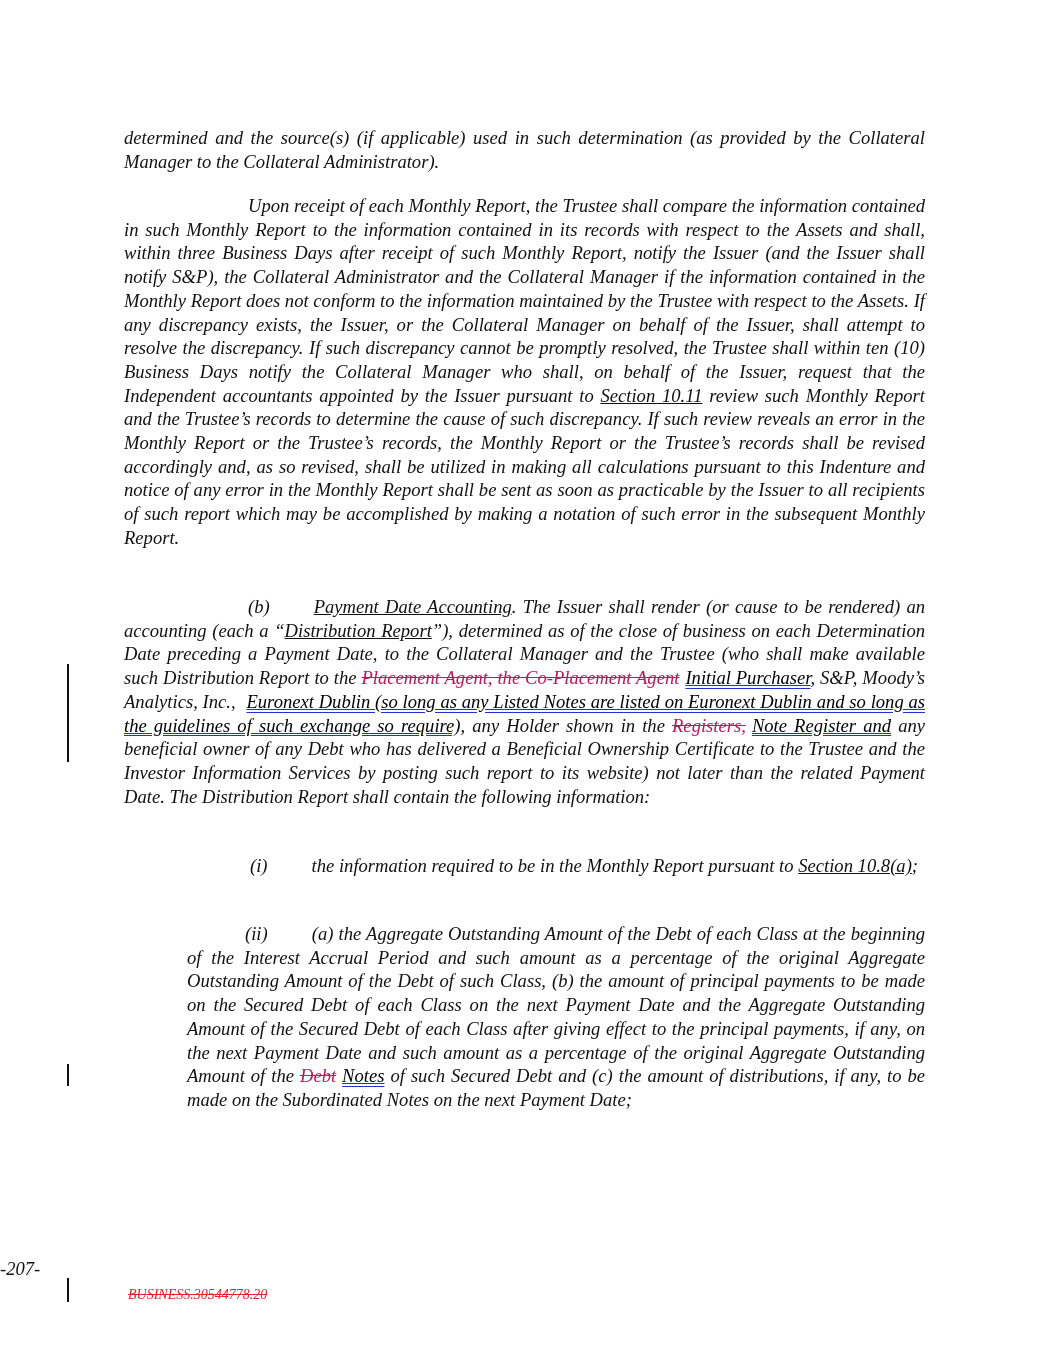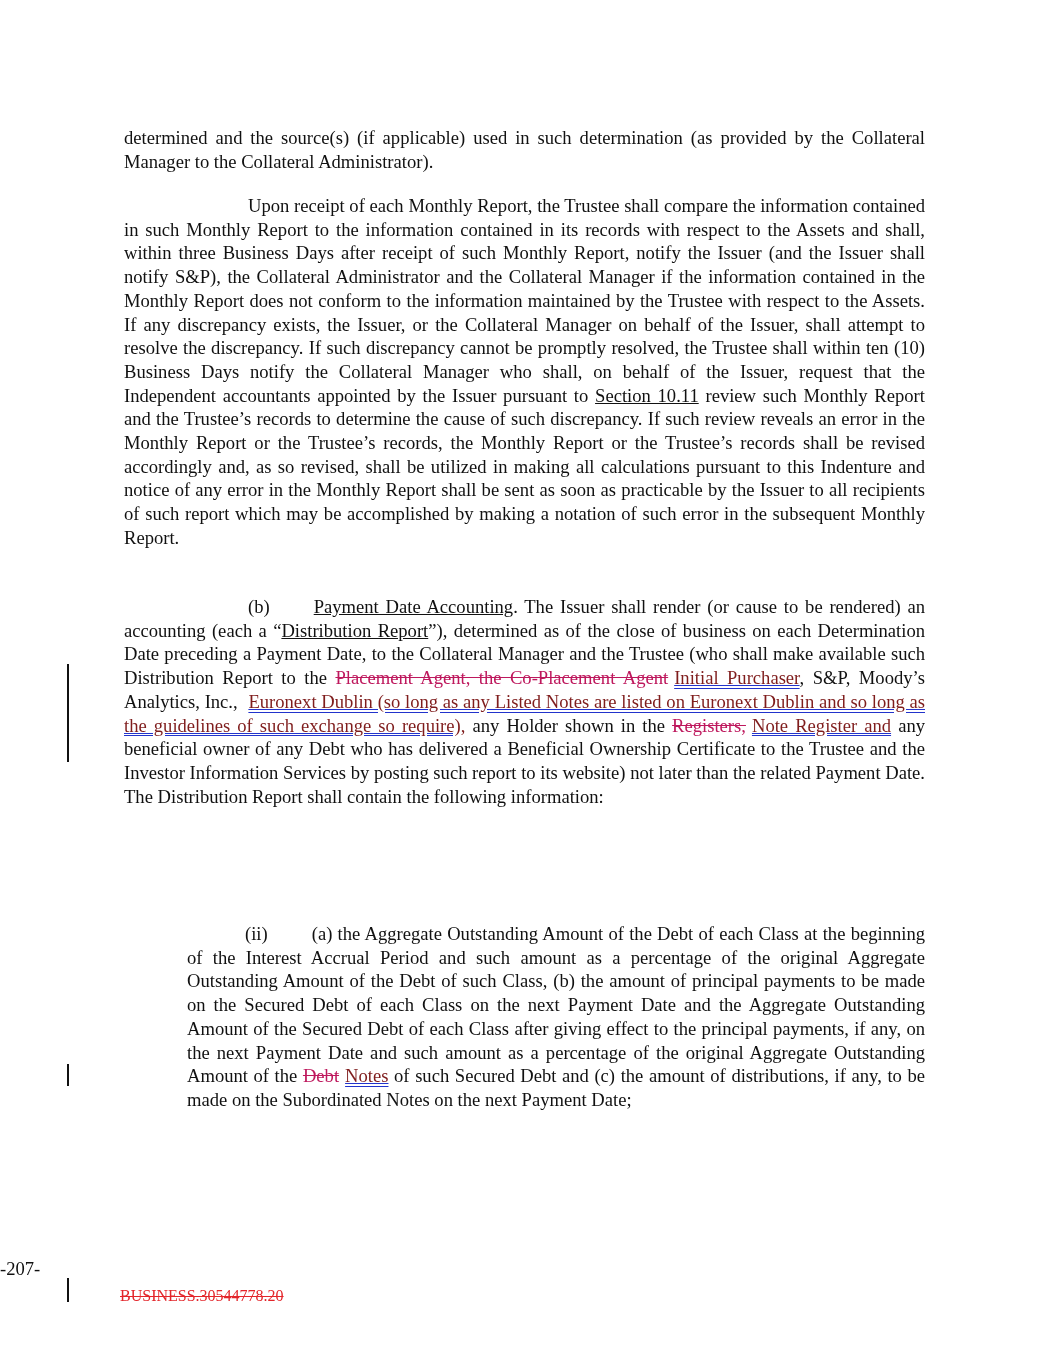--- a/index.html
+++ b/index.html
@@ -1,40 +1,41 @@
 <!DOCTYPE html>
 <html><head>
 <meta charset="utf-8">
 <style>
   html, body { margin: 0; padding: 0; background: #ffffff; }
   body { width: 1055px; height: 1365px; position: relative; overflow: hidden;
          font-family: "Liberation Serif", serif; font-size: 18.6px; color: #111; }
-  .page { position: absolute; left: 0; top: 0; width: 1055px; height: 1035px; }
+  .page { position: absolute; left: 0; top: 0; width: 1055px; height: 1035px; font-style: italic; }
   .para { position: absolute; left: 124px; width: 801px; line-height: 23.7px; text-align: justify; margin: 0; }
   .ind { position: absolute; left: 187px; width: 738px; line-height: 23.7px; text-align: justify; margin: 0; }
   .u { text-decoration: underline; }
   .del { color: #be185d; text-decoration: line-through; }
-  .ins { color: #7f1d1d; text-decoration: underline double; text-decoration-color: #2233cc; padding-left: 6px; }
+  .ins { color: #000000; text-decoration: underline double; text-decoration-color: #2233cc; padding-left: 6px; }
   .changebar { position: absolute; left: 67px; width: 2px; background: #111; }
   .footer-num { position: absolute; left: 0; width: 1055px; top: 1258px; font-size: 18.6px; }
-  .footer-id { position: absolute; left: 120px; top: 1287px; font-size: 16px; color: #e3252a; text-decoration: line-through; }
+  .footer-id { position: absolute; left: 128px; top: 1287px; font-size: 14px; color: #e3252a; text-decoration: line-through; }
   .tab { display: inline-block; }
 </style>
 </head>
 <body>
 
 <div class="page">
 
   <p class="para" style="top:126px;">determined and the source(s) (if applicable) used in such determination (as provided by the Collateral Manager to the Collateral Administrator).</p>
 
   <p class="para" style="top:194px; text-indent:124px;"><span>Upon receipt of each Monthly Report, the Trustee shall compare the information contained in such Monthly Report to the information contained in its records with respect to the Assets and shall, within three Business Days after receipt of such Monthly Report, notify the Issuer (and the Issuer shall notify S&amp;P), the Collateral Administrator and the Collateral Manager if the information contained in the Monthly Report does not conform to the information maintained by the Trustee with respect to the Assets.  If any discrepancy exists, the Issuer, or the Collateral Manager on behalf of the Issuer, shall attempt to resolve the discrepancy.  If such discrepancy cannot be promptly resolved, the Trustee shall within ten (10) Business Days notify the Collateral Manager who shall, on behalf of the Issuer, request that the Independent accountants appointed by the Issuer pursuant to </span><span class="u">Section 10.11</span><span> review such Monthly Report and the Trustee’s records to determine the cause of such discrepancy.  If such review reveals an error in the Monthly Report or the Trustee’s records, the Monthly Report or the Trustee’s records shall be revised accordingly and, as so revised, shall be utilized in making all calculations pursuant to this Indenture and notice of any error in the Monthly Report shall be sent as soon as practicable by the Issuer to all recipients of such report which may be accomplished by making a notation of such error in the subsequent Monthly Report.</span></p>
 
   <div class="changebar" style="top:664px; height:98px;"></div>
   <p class="para" style="top:595px; text-indent:124px;"><span>(b)</span><span class="tab" style="width:44px;"></span><span class="u">Payment Date Accounting</span><span>.  The Issuer shall render (or cause to be rendered) an accounting (each a “</span><span class="u">Distribution Report</span><span>”), determined as of the close of business on each Determination Date preceding a Payment Date, to the Collateral Manager and the Trustee (who shall make available such Distribution Report to the </span><span class="del">Placement Agent, the Co-Placement Agent</span><span class="ins">Initial Purchaser</span><span>, S&amp;P, Moody’s Analytics, Inc., </span><span class="ins">Euronext Dublin (so long as any Listed Notes are listed on Euronext Dublin and so long as the guidelines of such exchange so require),</span><span> any Holder shown in the </span><span class="del">Registers,</span><span class="ins">Note Register and</span><span> any beneficial owner of any Debt who has delivered a Beneficial Ownership Certificate to the Trustee and the Investor Information Services by posting such report to its website) not later than the related Payment Date.  The Distribution Report shall contain the following information:</span></p>
 
+  <p class="ind" style="top:854px; text-indent:63px;"><span>(i)</span><span class="tab" style="width:44px;"></span><span>the information required to be in the Monthly Report pursuant to </span><span class="u">Section 10.8(a)</span><span>;</span></p>
 
   <div class="changebar" style="top:1064px; height:22px;"></div>
   <p class="ind" style="top:922px; text-indent:58px;"><span>(ii)</span><span class="tab" style="width:44px;"></span><span>(a) the Aggregate Outstanding Amount of the Debt of each Class at the beginning of the Interest Accrual Period and such amount as a percentage of the original Aggregate Outstanding Amount of the Debt of such Class, (b) the amount of principal payments to be made on the Secured Debt of each Class on the next Payment Date and the Aggregate Outstanding Amount of the Secured Debt of each Class after giving effect to the principal payments, if any, on the next Payment Date and such amount as a percentage of the original Aggregate Outstanding Amount of the </span><span class="del">Debt</span><span class="ins">Notes</span><span> of such Secured Debt and (c) the amount of distributions, if any, to be made on the Subordinated Notes on the next Payment Date;</span></p>
 
 
   <div class="footer-num">-207-</div>
   <div class="changebar" style="top:1278px; height:24px;"></div>
   <div class="footer-id">BUSINESS.30544778.20</div>
 
 </div>

